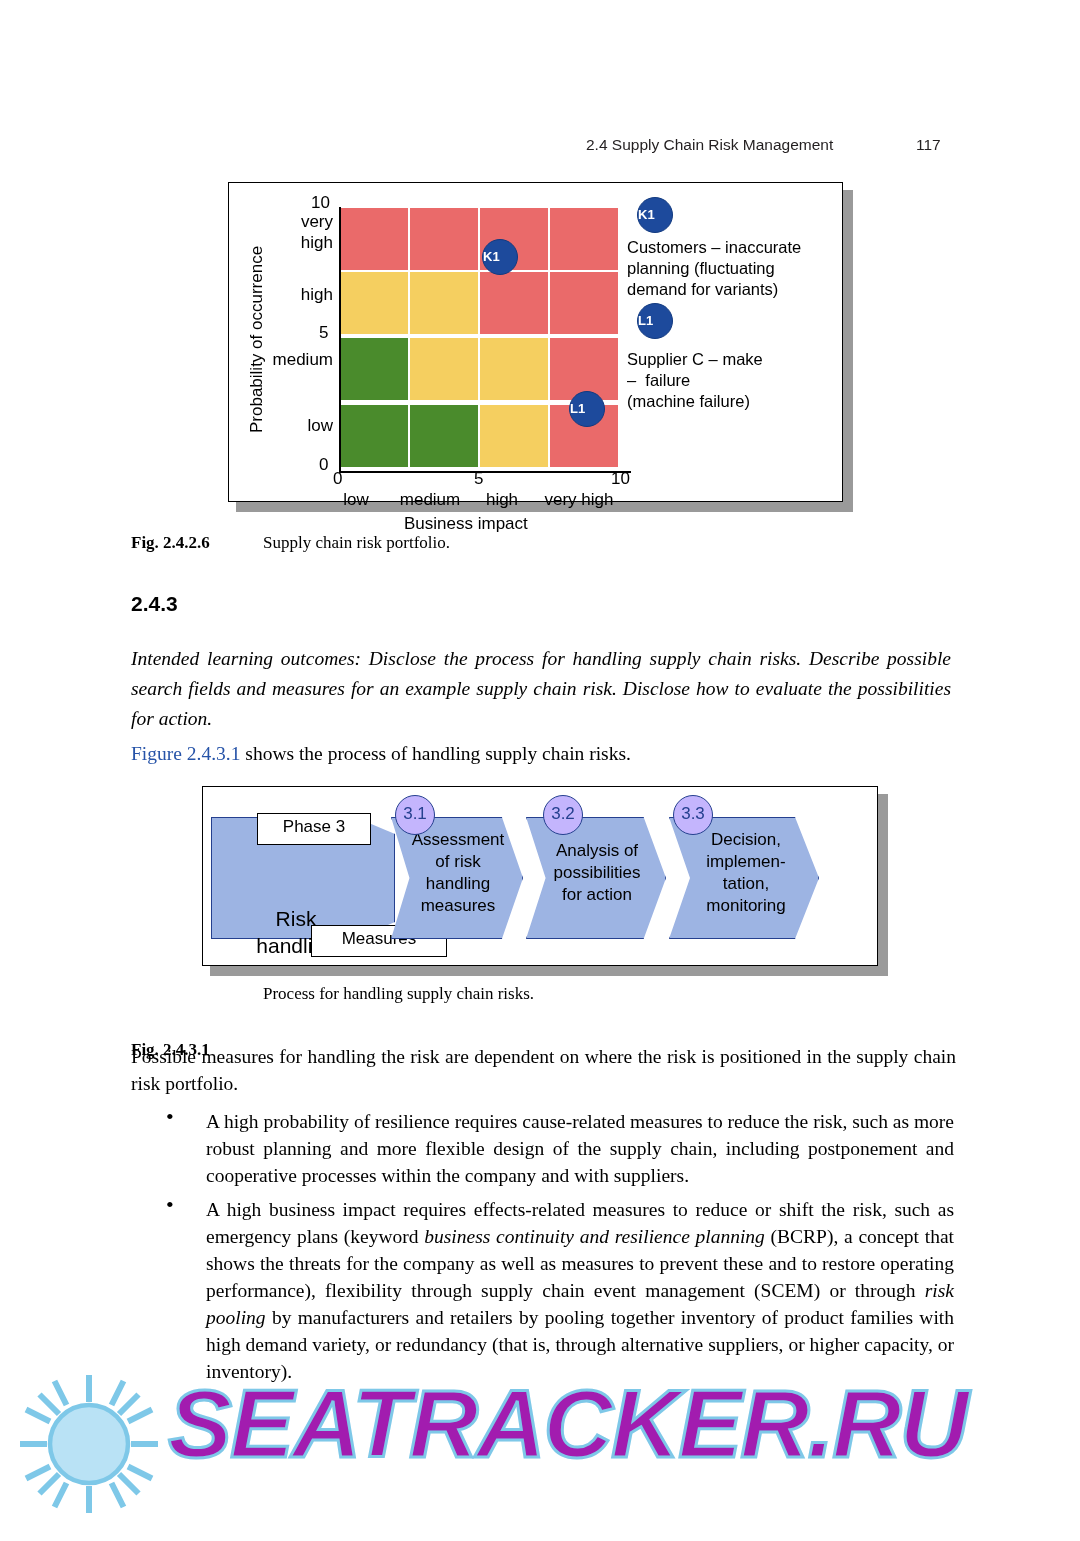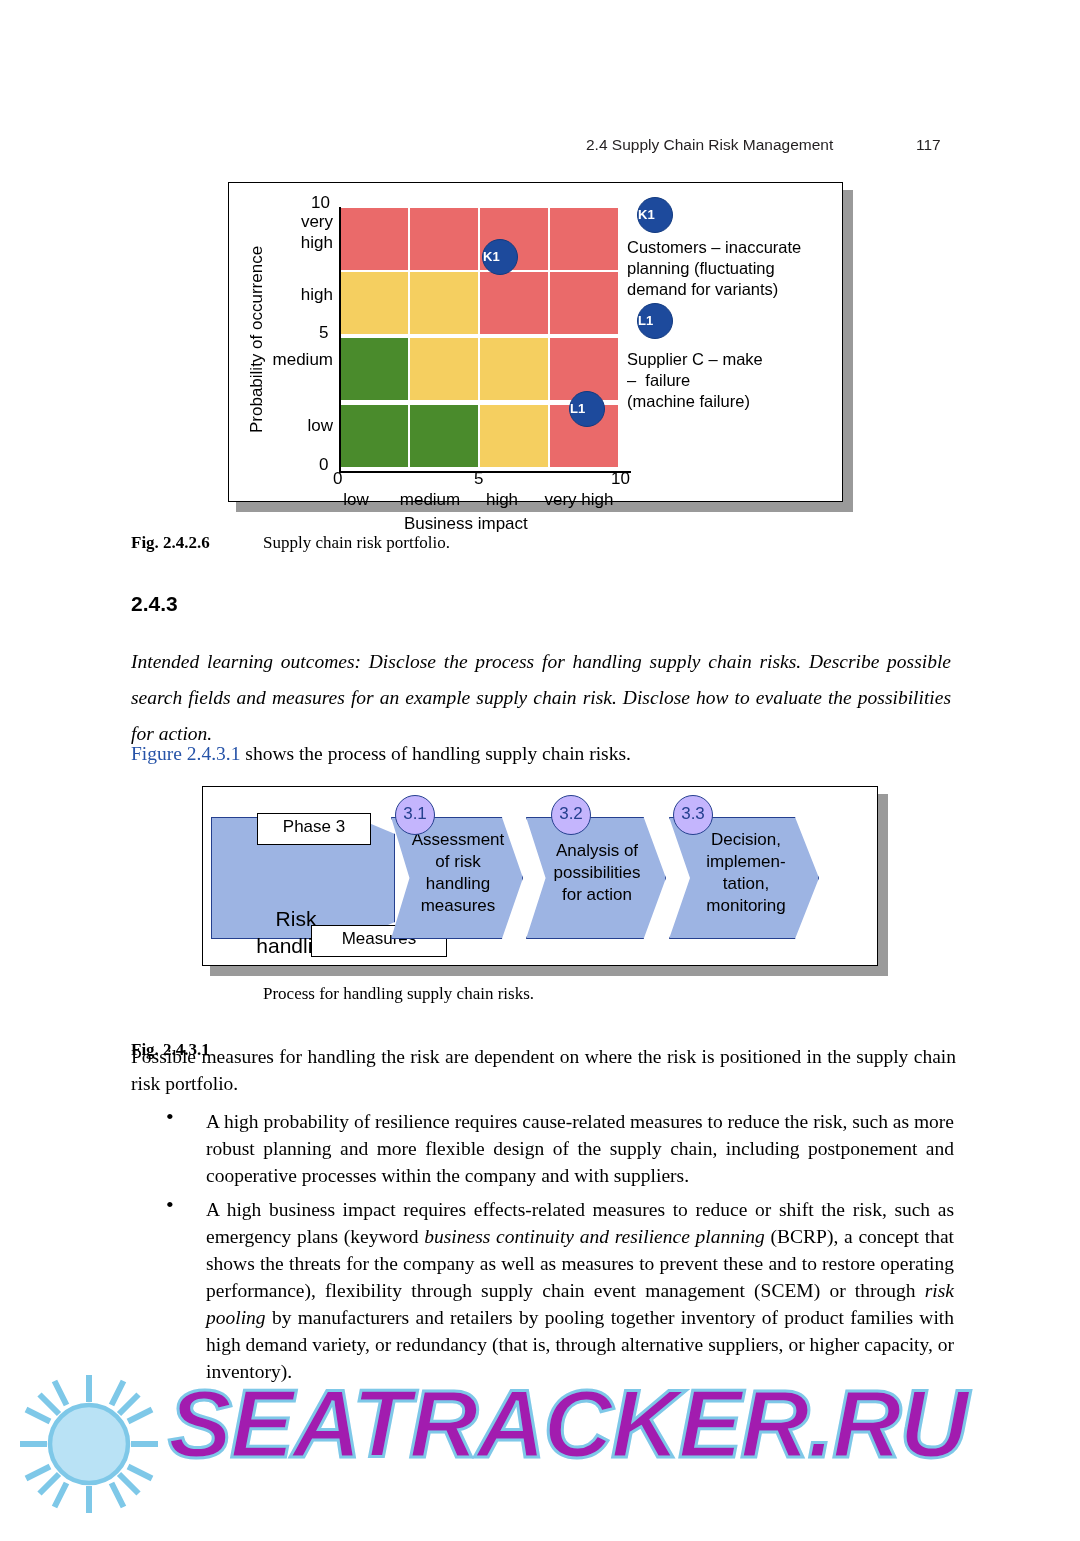--- a/index.html
+++ b/index.html
@@ -39,21 +39,21 @@
   
   .capnum{position:absolute;font-family:"Liberation Serif",serif;font-size:17px;font-weight:bold;}
   .captxt{position:absolute;font-family:"Liberation Serif",serif;font-size:17px;}
 
   
   .h2num{position:absolute;left:131px;top:592px;font-family:"Liberation Sans",sans-serif;font-size:21px;font-weight:bold;}
   .h2txt{position:absolute;left:203px;top:592px;font-family:"Liberation Sans",sans-serif;font-size:21px;font-weight:bold;}
 
   
   .ital{position:absolute;left:131px;top:644px;width:820px;font-family:"Liberation Serif",serif;font-style:italic;
-        font-size:19.5px;line-height:36px;text-align:justify;}
+        font-size:19.5px;line-height:30px;text-align:justify;}
   .para{position:absolute;font-family:"Liberation Serif",serif;font-size:19.5px;line-height:27px;text-align:justify;}
   .link{color:#2653a8;}
 
   
   .fig2{position:absolute;left:202px;top:786px;width:690px;height:190px;}
   .fig2 .shadow{position:absolute;left:8px;top:8px;width:678px;height:182px;background:#9a9a9a;}
   .fig2 .frame{position:absolute;left:0;top:0;width:674px;height:178px;background:#fff;border:1.5px solid #000;}
   .trapz{position:absolute;left:8px;top:30px;width:182px;height:120px;background:#9db4e3;border:1px solid #25408f;
          clip-path:polygon(0 0,78% 0,100% 14%,100% 86%,78% 100%,0 100%);}
   .chev{position:absolute;height:120px;background:#9db4e3;border:1px solid #25408f;
@@ -170,21 +170,21 @@
       <div class="bigtxt" style="left:8px;top:76px;width:170px;margin-top:42px;">Risk<br>handling</div>
       <div class="tagbox" style="left:22px;top:26px;width:112px;height:30px;">Phase 3</div>
       <div class="tagbox" style="left:76px;top:138px;width:134px;height:30px;">Measures</div>
 
       <div class="chev" style="left:188px;top:30px;width:130px;"></div>
       <div class="chevtxt" style="left:196px;top:42px;width:118px;">Assessment<br>of risk<br>handling<br>measures</div>
       <div class="stepc" style="left:192px;top:8px;">3.1</div>
 
       <div class="chev" style="left:323px;top:30px;width:138px;"></div>
       <div class="chevtxt" style="left:333px;top:53px;width:122px;">Analysis of<br>possibilities<br>for action</div>
-      <div class="stepc" style="left:348px;top:8px;">3.2</div>
+      <div class="stepc" style="left:340px;top:8px;">3.2</div>
 
       <div class="chev" style="left:466px;top:30px;width:148px;"></div>
       <div class="chevtxt" style="left:476px;top:42px;width:134px;">Decision,<br>implemen-<br>tation,<br>monitoring</div>
       <div class="stepc" style="left:470px;top:8px;">3.3</div>
     </div>
   </div>
 
   <div class="capnum" style="left:131px;top:1040px;">Fig. 2.4.3.1</div>
   <div class="captxt" style="left:263px;top:984px;">Process for handling supply chain risks.</div>
 

